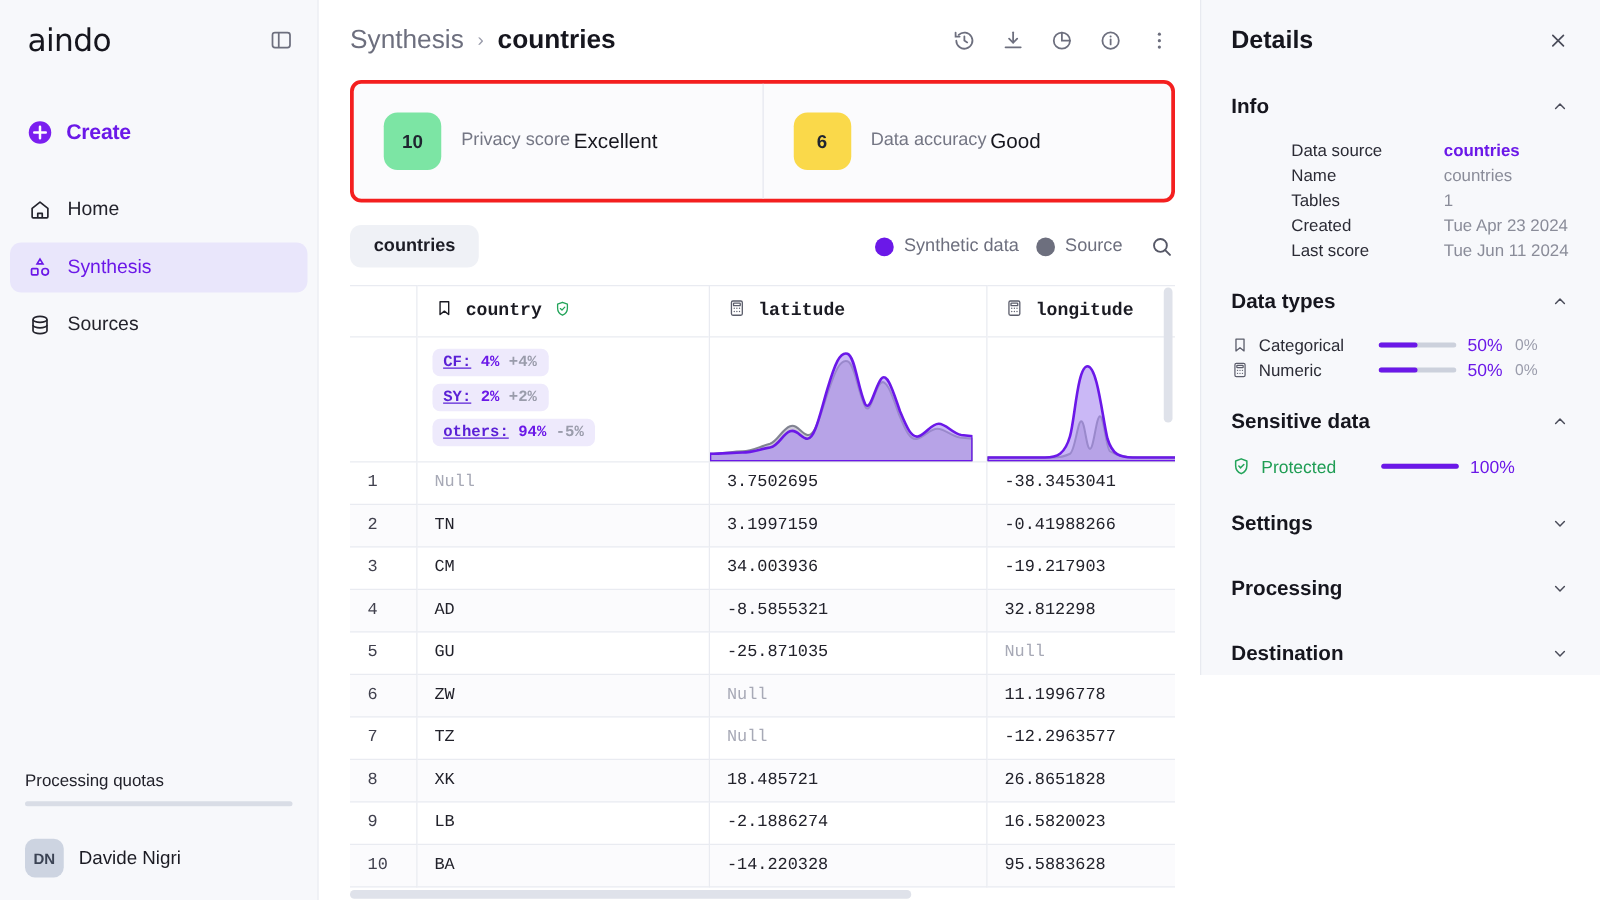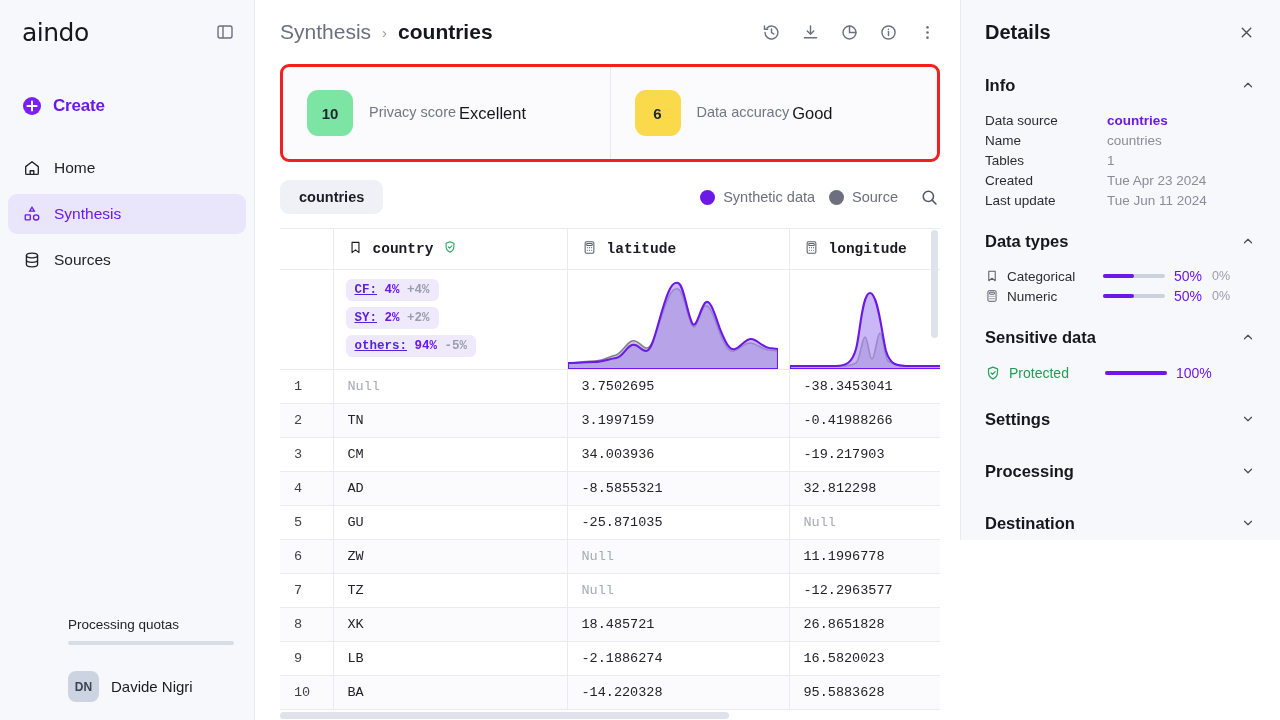--- a/index.html
+++ b/index.html
@@ -35,21 +35,21 @@
   }
   .create-label { color: #6b18e8; font-size: 17px; font-weight: 700; letter-spacing: -0.2px; text-align: center; }
   .nav { margin-top: 22px; padding: 0 8px; display: flex; flex-direction: column; gap: 6px; }
   .nav-item {
     display: flex; align-items: center; gap: 13px;
     height: 40px; padding: 0 14px; border-radius: 9px; cursor: pointer;
     color: #23232c; font-size: 15.5px;
   }
   .nav-item.active { background: #e9e6fb; color: #6b18e8; }
   .nav-item .ico { width: 19px; height: 19px; display: flex; align-items: center; justify-content: center; }
-  .sb-bottom { margin-top: auto; padding: 0 20px 18px; margin-left: 48px; }
+  .sb-bottom { margin-top: auto; padding: 0 20px 18px; }
   .quota-label { font-size: 13.5px; color: #22222b; margin-bottom: 9px; }
   .quota-track { height: 4px; border-radius: 3px; background: #d9dde6; width: 100%; }
   .user-row { display: flex; align-items: center; gap: 12px; margin-top: 26px; cursor: pointer; }
   .avatar {
     width: 31px; height: 31px; border-radius: 8px; background: #cdd4e1;
     color: #3b4354; font-size: 12px; font-weight: 700;
     display: flex; align-items: center; justify-content: center;
   }
   .user-name { font-size: 15px; color: #1b1b23; }
 
@@ -140,21 +140,21 @@
   .det-close { margin-left: auto; cursor: pointer; color: #4a4c59; width: 20px; height: 20px;
                display: flex; align-items: center; justify-content: center; }
   .sec-head { display: flex; align-items: center; height: 42px; cursor: pointer; }
   .sec-title { font-size: 16.5px; font-weight: 700; color: #16161e; }
   .chev { margin-left: auto; color: #4a4c59; width: 16px; height: 16px;
           display: flex; align-items: center; justify-content: center; }
   .kv { display: flex; align-items: center; height: 20px; font-size: 13.5px; }
   .kv .k { width: 122px; color: #2b2b35; flex: 0 0 122px; }
   .kv .v { color: #8a8c99; }
   .kv .v.link { color: #6b18e8; font-weight: 700; cursor: pointer; }
-  .info-list { padding-top: 4px; display: flex; flex-direction: column; gap: 0; }
+  .info-list { padding-top: 4px; display: flex; flex-direction: column; gap: 0; margin-left: 48px; }
   .dt-row { display: flex; align-items: center; height: 20px; font-size: 13.5px; }
   .dt-row .ic { width: 22px; flex: 0 0 22px; display: flex; align-items: center; color: #5b5d6b; }
   .dt-row .nm { width: 96px; flex: 0 0 96px; color: #2b2b35; }
   .bar { width: 62px; height: 4px; border-radius: 3px; background: #ccd1dc; position: relative;
          margin-right: 9px; flex: 0 0 62px; }
   .bar > i { position: absolute; left: 0; top: 0; height: 4px; border-radius: 3px; background: #6b18e8; display: block; }
   .pct { color: #6b18e8; font-size: 14px; font-weight: 400; width: 38px; flex: 0 0 38px; }
   .pct2 { color: #9a9cab; font-size: 12.5px; }
   .prot-row { display: flex; align-items: center; height: 26px; font-size: 14px; padding-top: 3px; }
   .prot-row .ic { width: 24px; flex: 0 0 24px; color: #1f9d54; display: flex; align-items: center; }
@@ -504,21 +504,21 @@
       </div>
       <div class="kv">
         <span class="k">Tables</span>
         <span class="v">1</span>
       </div>
       <div class="kv">
         <span class="k">Created</span>
         <span class="v">Tue Apr 23 2024</span>
       </div>
       <div class="kv">
-        <span class="k">Last update</span>
+        <span class="k">Last score</span>
         <span class="v">Tue Jun 11 2024</span>
       </div>
     </div>
 
     <div class="sec-gap"></div>
     <div class="sec-head">
       <span class="sec-title">Data types</span>
       <span class="chev">
         <svg width="14" height="14" viewBox="0 0 20 20" fill="none" stroke="currentColor" stroke-width="1.7" stroke-linecap="round" stroke-linejoin="round">
             <path d="M5 12.5l5-5 5 5"></path>

